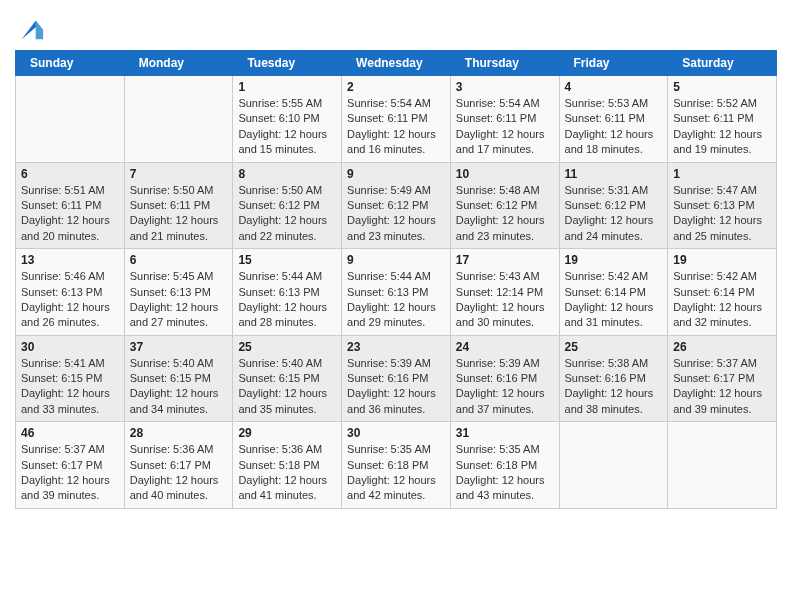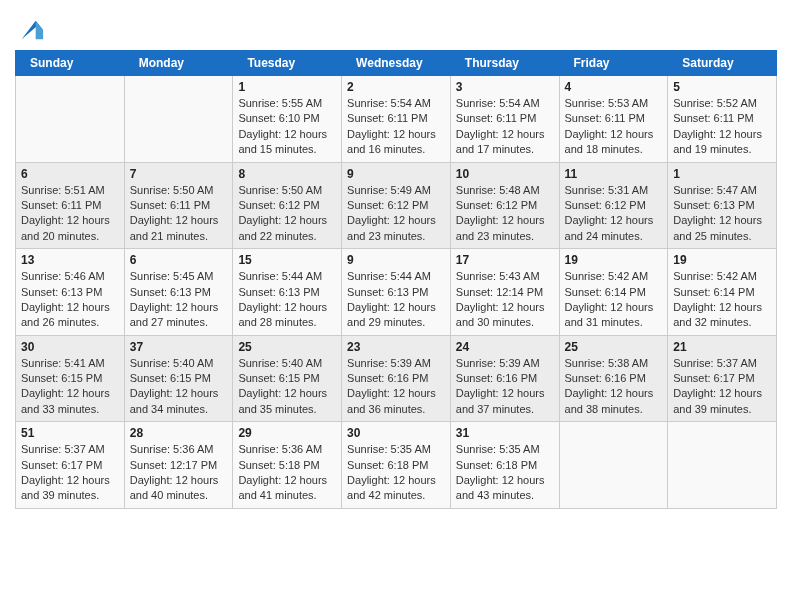--- a/index.html
+++ b/index.html
@@ -284,37 +284,37 @@
 Sunset: 6:16 PM
 Daylight: 12 hours and 37 minutes.</div>
         </td>
         <td>
           <span class="day-number">25</span>
           <div class="day-info">Sunrise: 5:38 AM
 Sunset: 6:16 PM
 Daylight: 12 hours and 38 minutes.</div>
         </td>
         <td>
-          <span class="day-number">21</span>
+          <span class="day-number">26</span>
           <div class="day-info">Sunrise: 5:37 AM
 Sunset: 6:17 PM
 Daylight: 12 hours and 39 minutes.</div>
         </td>
       </tr>
       <tr>
         <td>
-          <span class="day-number">51</span>
+          <span class="day-number">46</span>
           <div class="day-info">Sunrise: 5:37 AM
 Sunset: 6:17 PM
 Daylight: 12 hours and 39 minutes.</div>
         </td>
         <td>
           <span class="day-number">28</span>
           <div class="day-info">Sunrise: 5:36 AM
-Sunset: 12:17 PM
+Sunset: 6:17 PM
 Daylight: 12 hours and 40 minutes.</div>
         </td>
         <td>
           <span class="day-number">29</span>
           <div class="day-info">Sunrise: 5:36 AM
 Sunset: 5:18 PM
 Daylight: 12 hours and 41 minutes.</div>
         </td>
         <td>
           <span class="day-number">30</span>

